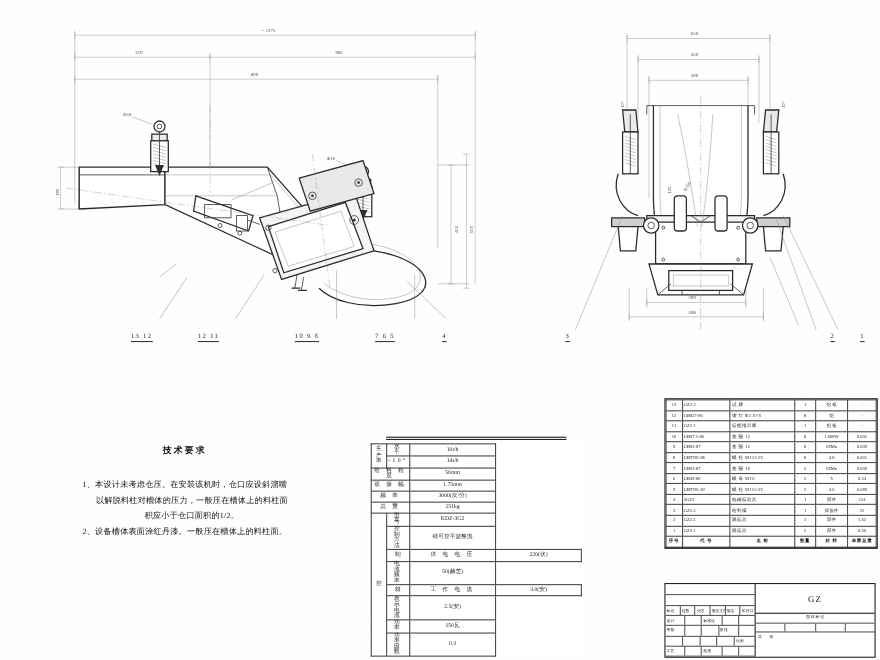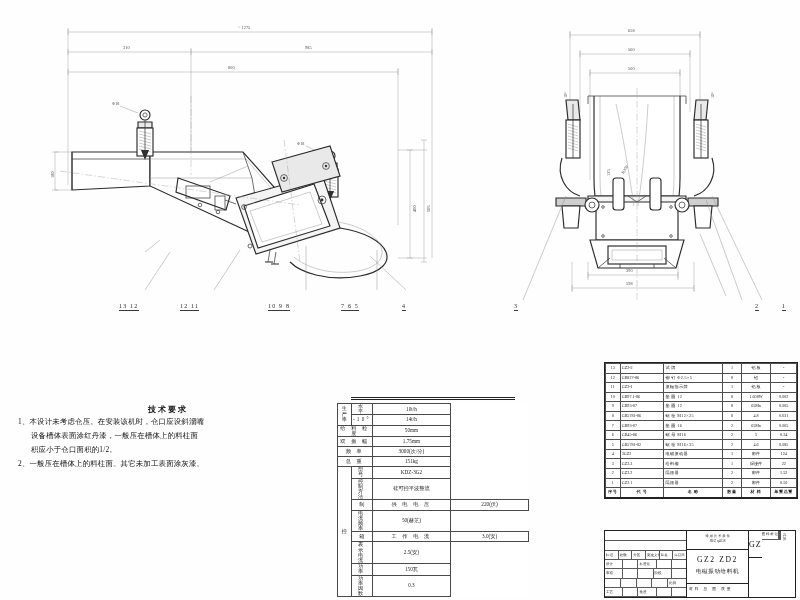--- a/index.html
+++ b/index.html
@@ -66,36 +66,36 @@
                border-right:.5px solid #5a5a5a;white-space:nowrap;overflow:hidden;}
   #tbL .rw div:last-child{border-right:none;}
   #tbM{width:62px;border-right:1.1px solid #222;display:flex;flex-direction:column;}
   #tbM .std{height:15px;border-bottom:1.1px solid #222;text-align:center;
             font-size:3.4px;color:#333;padding-top:2.5px;line-height:1.5;}
   #tbM .nm{flex:1;text-align:center;padding-top:5px;}
   #tbM .nm .a{font-size:7.6px;letter-spacing:1.6px;color:#111;}
   #tbM .nm .b{font-size:5.6px;letter-spacing:.6px;color:#111;margin-top:4px;}
   #tbM .ft{height:11px;border-top:1.1px solid #222;font-size:3.8px;color:#222;
            padding:2px 0 0 2px;letter-spacing:2px;}
-  #tbR{flex:1;display:flex;flex-direction:row;}
+  #tbR{flex:1;display:flex;flex-direction:column;}
   #tbR .code{height:26px;display:flex;align-items:center;justify-content:center;
              font-size:8px;letter-spacing:1px;color:#111;
              border-bottom:1.1px solid #222;}
   #tbR .sub{height:7.5px;font-size:3.4px;text-align:center;line-height:7.5px;
             border-bottom:.5px solid #5a5a5a;color:#222;}
   #tbR .cells{display:flex;height:7.5px;border-bottom:.5px solid #5a5a5a;}
   #tbR .cells div{flex:1;border-right:.5px solid #5a5a5a;}
   #tbR .cells div:last-child{border-right:none;}
   #tbR .last{flex:1;font-size:3.6px;padding:2px;color:#222;letter-spacing:3px;}
 
   
   #tr{position:absolute;left:18px;top:404px;width:300px;color:#121212;}
   #tr .h{text-align:center;font-size:8px;font-weight:bold;letter-spacing:2px;
-         margin-bottom:0;}
-  #tr .item{font-size:7.4px;line-height:14px;letter-spacing:.2px;}
+         margin-bottom:19px;}
+  #tr .item{font-size:7.4px;line-height:14px;letter-spacing:.2px;text-align:center;}
   #tr .ind{padding-left:13px;}
 </style>
 </head>
 <body>
 
 <div id="sheet">
 
   <svg width="800" height="600">
 
     <g class="dim">
@@ -363,25 +363,25 @@
   <div class="lbl v" style="left:606px;top:176px;">125</div>
   <div class="lbl" style="left:620px;top:172px;transform:rotate(-58deg);transform-origin:0 0;">R350</div>
   <div class="callout" style="left:514px;top:303px;">3</div>
   <div class="callout" style="left:755px;top:303px;">2</div>
   <div class="callout" style="left:782px;top:303px;">1</div>
 
   <div id="tr">
     <div class="h">技术要求</div>
     <div class="item">
       <span>1、</span><span>本设计未考虑仓压。在安装该机时，仓口应设斜溜嘴</span>
-      <div class="ind">设备槽体表面涂红丹漆，一般压在槽体上的料柱面</div>
+      <div class="ind">以解脱料柱对槽体的压力，一般压在槽体上的料柱面</div>
       <div class="ind">积应小于仓口面积的1/2。</div>
     </div>
     <div class="item">
-      <span>2、</span><span>一般压在槽体上的料柱面。其它未加工表面涂灰漆。</span>
+      <span>2、</span><span>设备槽体表面涂红丹漆。一般压在槽体上的料柱面。</span>
     </div>
   </div>
 
   <div id="tc">
     <div class="rule"></div>
     <div class="rule2"></div>
     <table>
         <tbody id="tc-body">
           <tr>
             <td class="grp" rowspan="2">生 产 率</td>
@@ -602,31 +602,20 @@
           </div>
           <div class="rw">
             <div style="flex: 1 1 0%;">工艺</div>
             <div style="flex: 0.8 1 0%;"></div>
             <div style="flex: 1 1 0%;">批准</div>
             <div style="flex: 0.8 1 0%;"></div>
             <div style="flex: 0.8 1 0%;"></div>
           </div>
         </div>
     </div>
-    <div id="tbM" class="col">
-      <div class="std">
-        <div>通 用 技 术 条 件</div>
-        <div>JB/Z q4038</div>
-      </div>
-      <div class="nm">
-        <div class="a">GZ2 ZD2</div>
-        <div class="b">电磁振动给料机</div>
-      </div>
-      <div class="ft">材料  总  图        质量</div>
-    </div>
     <div id="tbR" class="col">
       <div class="code">GZ</div>
       <div class="sub">图 样 标 记</div>
       <div class="cells">
         <div></div>
         <div></div>
         <div></div>
         <div></div>
       </div>
       <div class="last">共    张</div>

